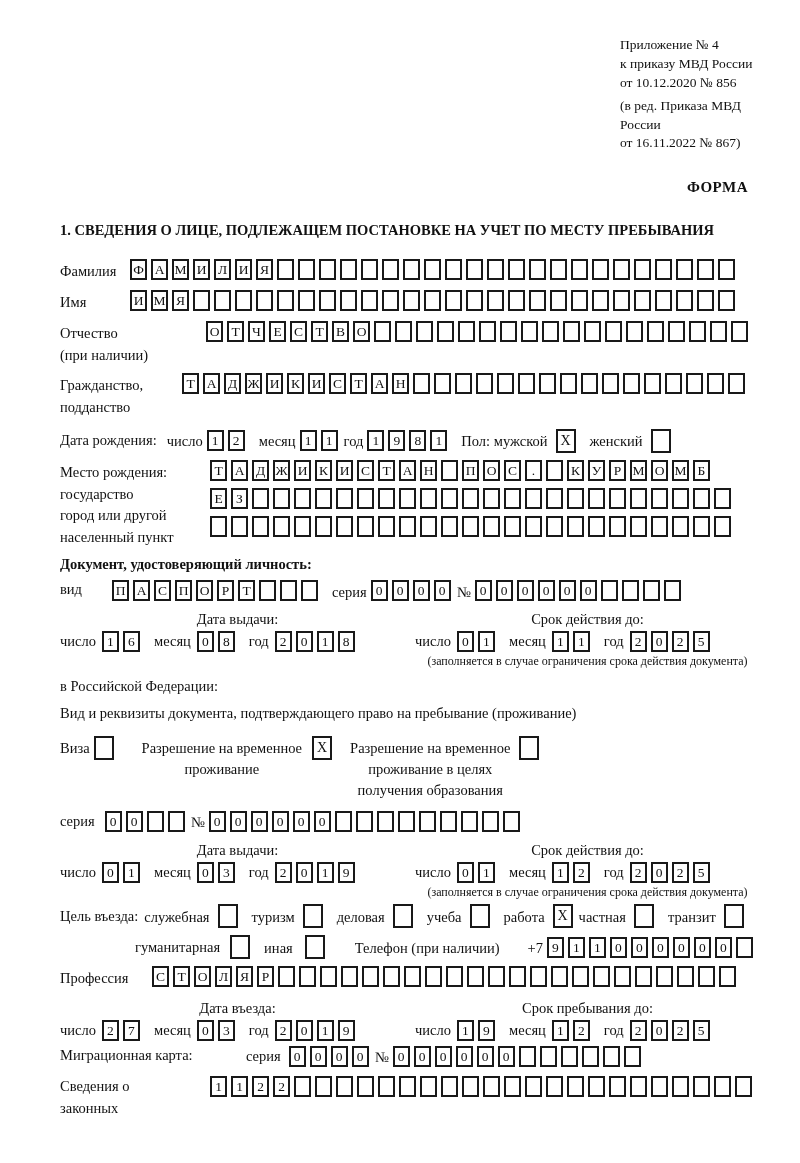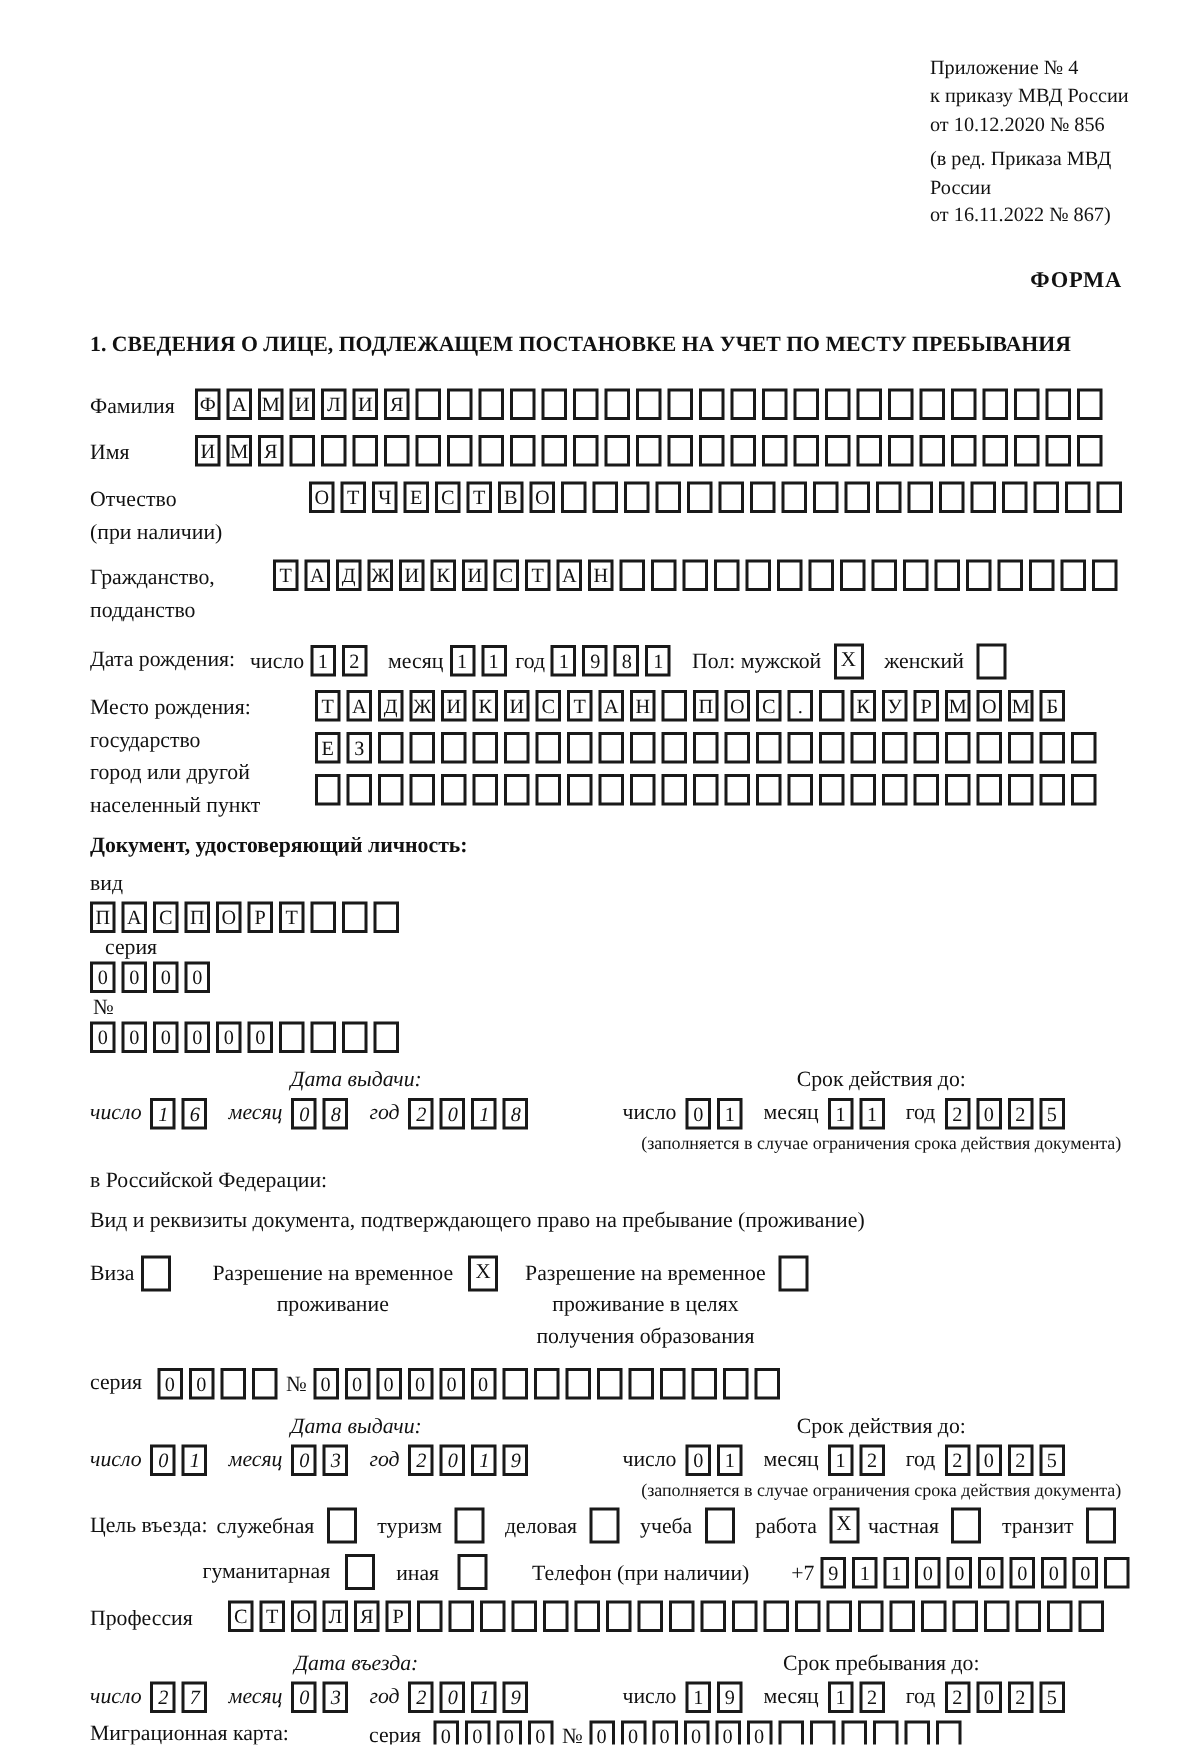--- a/index.html
+++ b/index.html
@@ -40,21 +40,21 @@
   .chk {
     display: inline-block; width: 20px; height: 24px; border: 2px solid #191919;
     text-align: center; line-height: 20px; font-size: 14px; margin: 0 4px; flex-shrink: 0;
     background: #fff;
   }
   .inline-lbl { margin: 0 4px 0 10px; padding-top: 2px; }
   .tight { margin-left: 2px; }
 
   
   .dates { display: flex; margin-top: 10px; margin-bottom: 4px; font-size: 14.5px; }
-  .dates-left { width: 355px; flex-shrink: 0; font-style: italic; }
+  .dates-left { width: 355px; flex-shrink: 0; }
   .dates-right { flex: 1; }
   .dates-head { text-align: center; margin-bottom: 3px; }
   .date-line { display: flex; align-items: center; }
   .date-line .t { margin-right: 6px; }
   .date-line .g { display: flex; margin-right: 10px; }
   .date-note { font-size: 12px; margin-top: 2px; text-align: center; }
 
   .plain { font-size: 14.5px; line-height: 1.9; }
   .center-bold { font-weight: bold; font-size: 14.5px; margin: 6px 0 6px 0; }
 
@@ -334,21 +334,21 @@
           <span class="cell"></span>
           <span class="cell"></span>
           <span class="cell"></span>
           <span class="cell"></span>
           <span class="cell"></span>
         </div>
     </div>
   </div>
 
   <div class="center-bold">Документ, удостоверяющий личность:</div>
-  <div class="row" style="align-items:flex-start;flex-direction:column;">
+  <div class="row" style="align-items:flex-end;">
     <span class="lbl" style="width:52px; padding-top:0;">вид</span>
     <span class="cells">
         <span class="cell">П</span>
         <span class="cell">А</span>
         <span class="cell">С</span>
         <span class="cell">П</span>
         <span class="cell">О</span>
         <span class="cell">Р</span>
         <span class="cell">Т</span>
         <span class="cell"></span>

